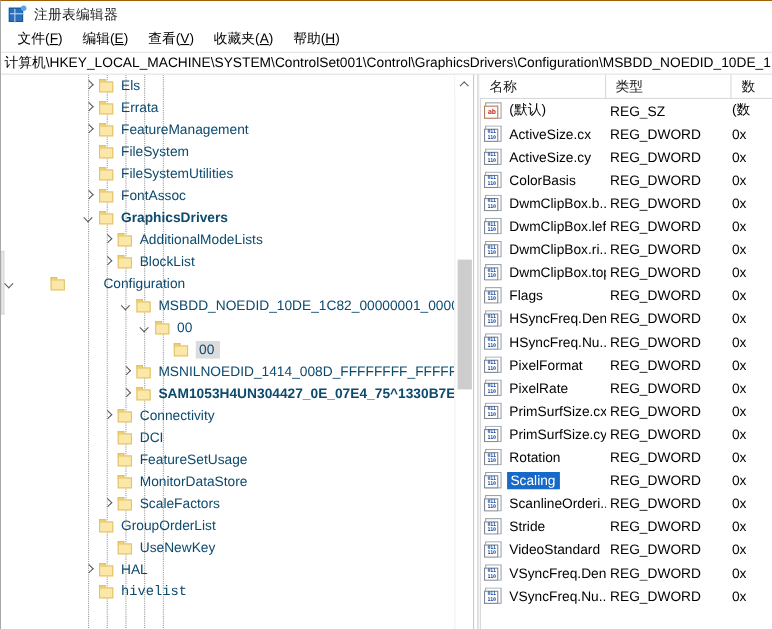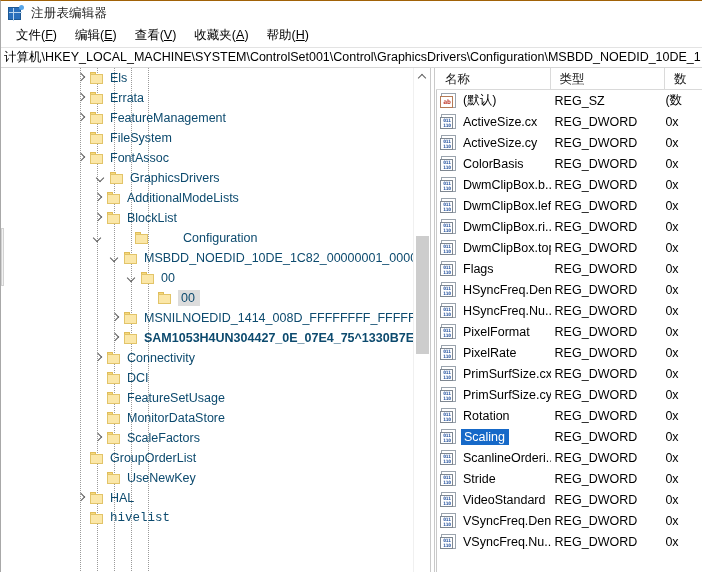--- a/index.html
+++ b/index.html
@@ -362,30 +362,38 @@
           </div>
           <div class="tree-row" style="padding-left: 72px;">
             <div class="twisty"></div>
             <div class="folder">
               <div class="tab"></div>
               <div class="body"></div>
             </div>
             <span class="tree-label">FileSystem</span>
           </div>
           <div class="tree-row" style="padding-left: 72px;">
+            <div class="twisty"></div>
+            <div class="folder">
+              <div class="tab"></div>
+              <div class="body"></div>
+            </div>
+            <span class="tree-label">FileSystemUtilities</span>
+          </div>
+          <div class="tree-row" style="padding-left: 72px;">
             <div class="twisty">
               <div class="chev"></div>
             </div>
             <div class="folder">
               <div class="tab"></div>
               <div class="body"></div>
             </div>
             <span class="tree-label">FontAssoc</span>
           </div>
-          <div class="tree-row" style="padding-left: 92px;">
+          <div class="tree-row" style="padding-left: 72px; font-weight: bold;">
             <div class="twisty">
               <div class="chev down"></div>
             </div>
             <div class="folder">
               <div class="tab"></div>
               <div class="body"></div>
             </div>
             <span class="tree-label">GraphicsDrivers</span>
           </div>
           <div class="tree-row" style="padding-left: 89px;">
@@ -401,21 +409,21 @@
           <div class="tree-row" style="padding-left: 89px;">
             <div class="twisty">
               <div class="chev"></div>
             </div>
             <div class="folder">
               <div class="tab"></div>
               <div class="body"></div>
             </div>
             <span class="tree-label">BlockList</span>
           </div>
-          <div class="tree-row" style="padding-left: 89px; gap: 28px;">
+          <div class="tree-row" style=" gap: 28px;">
             <div class="twisty">
               <div class="chev down"></div>
             </div>
             <div class="folder">
               <div class="tab"></div>
               <div class="body"></div>
             </div>
             <span class="tree-label">Configuration</span>
           </div>
           <div class="tree-row" style="padding-left: 106px;">

